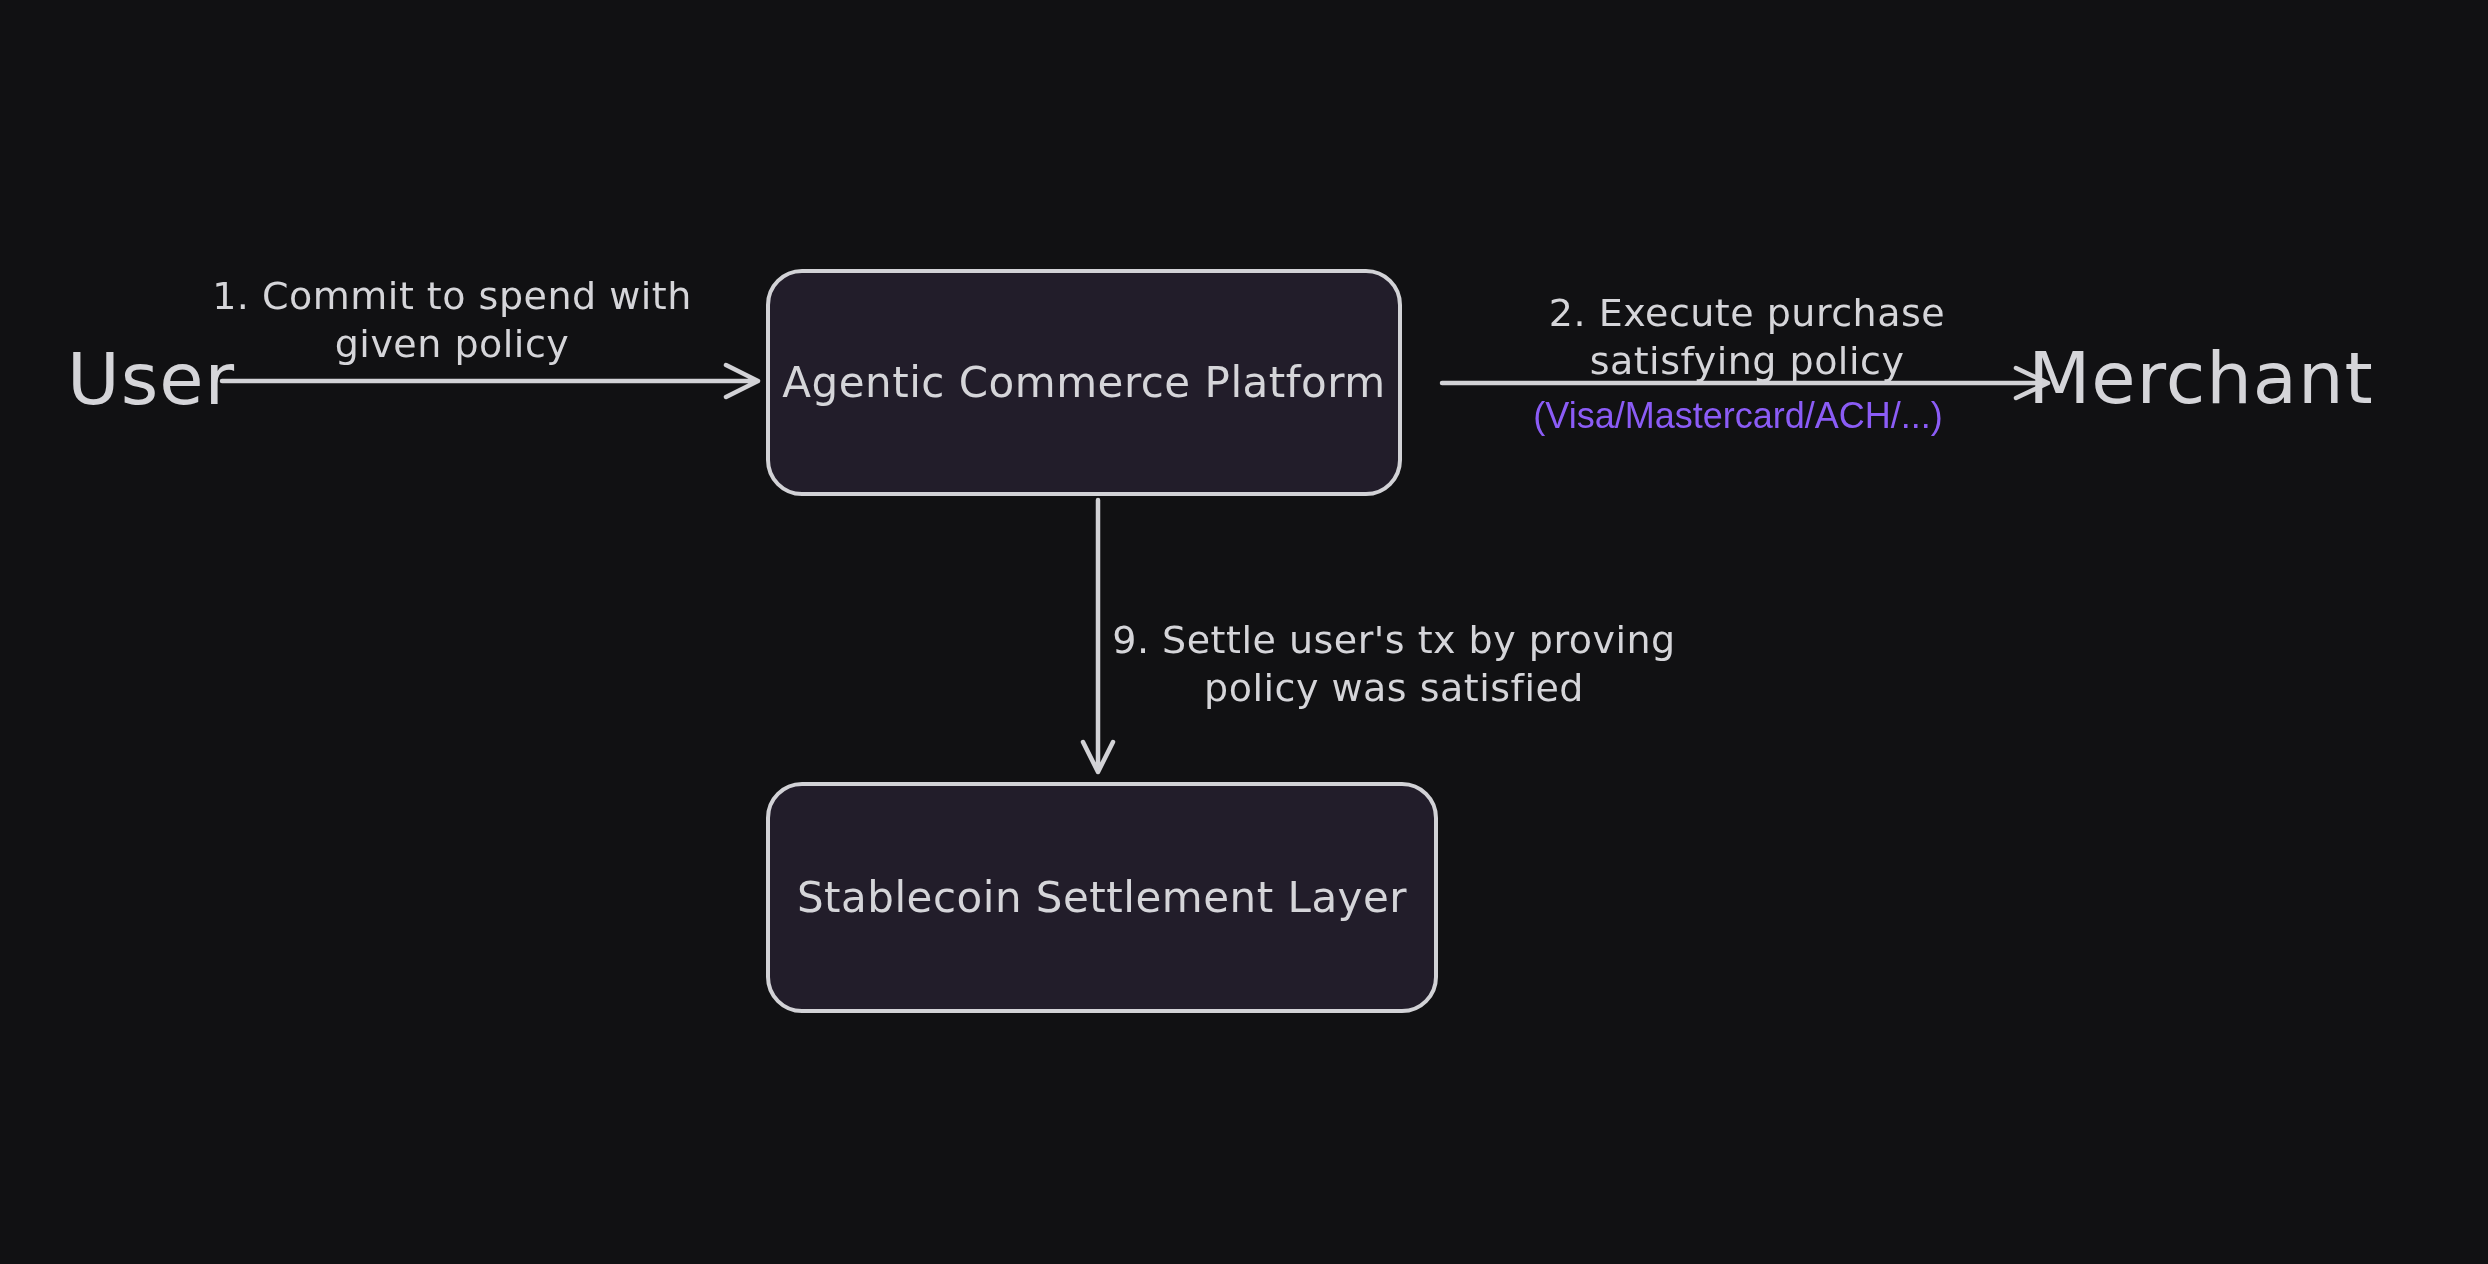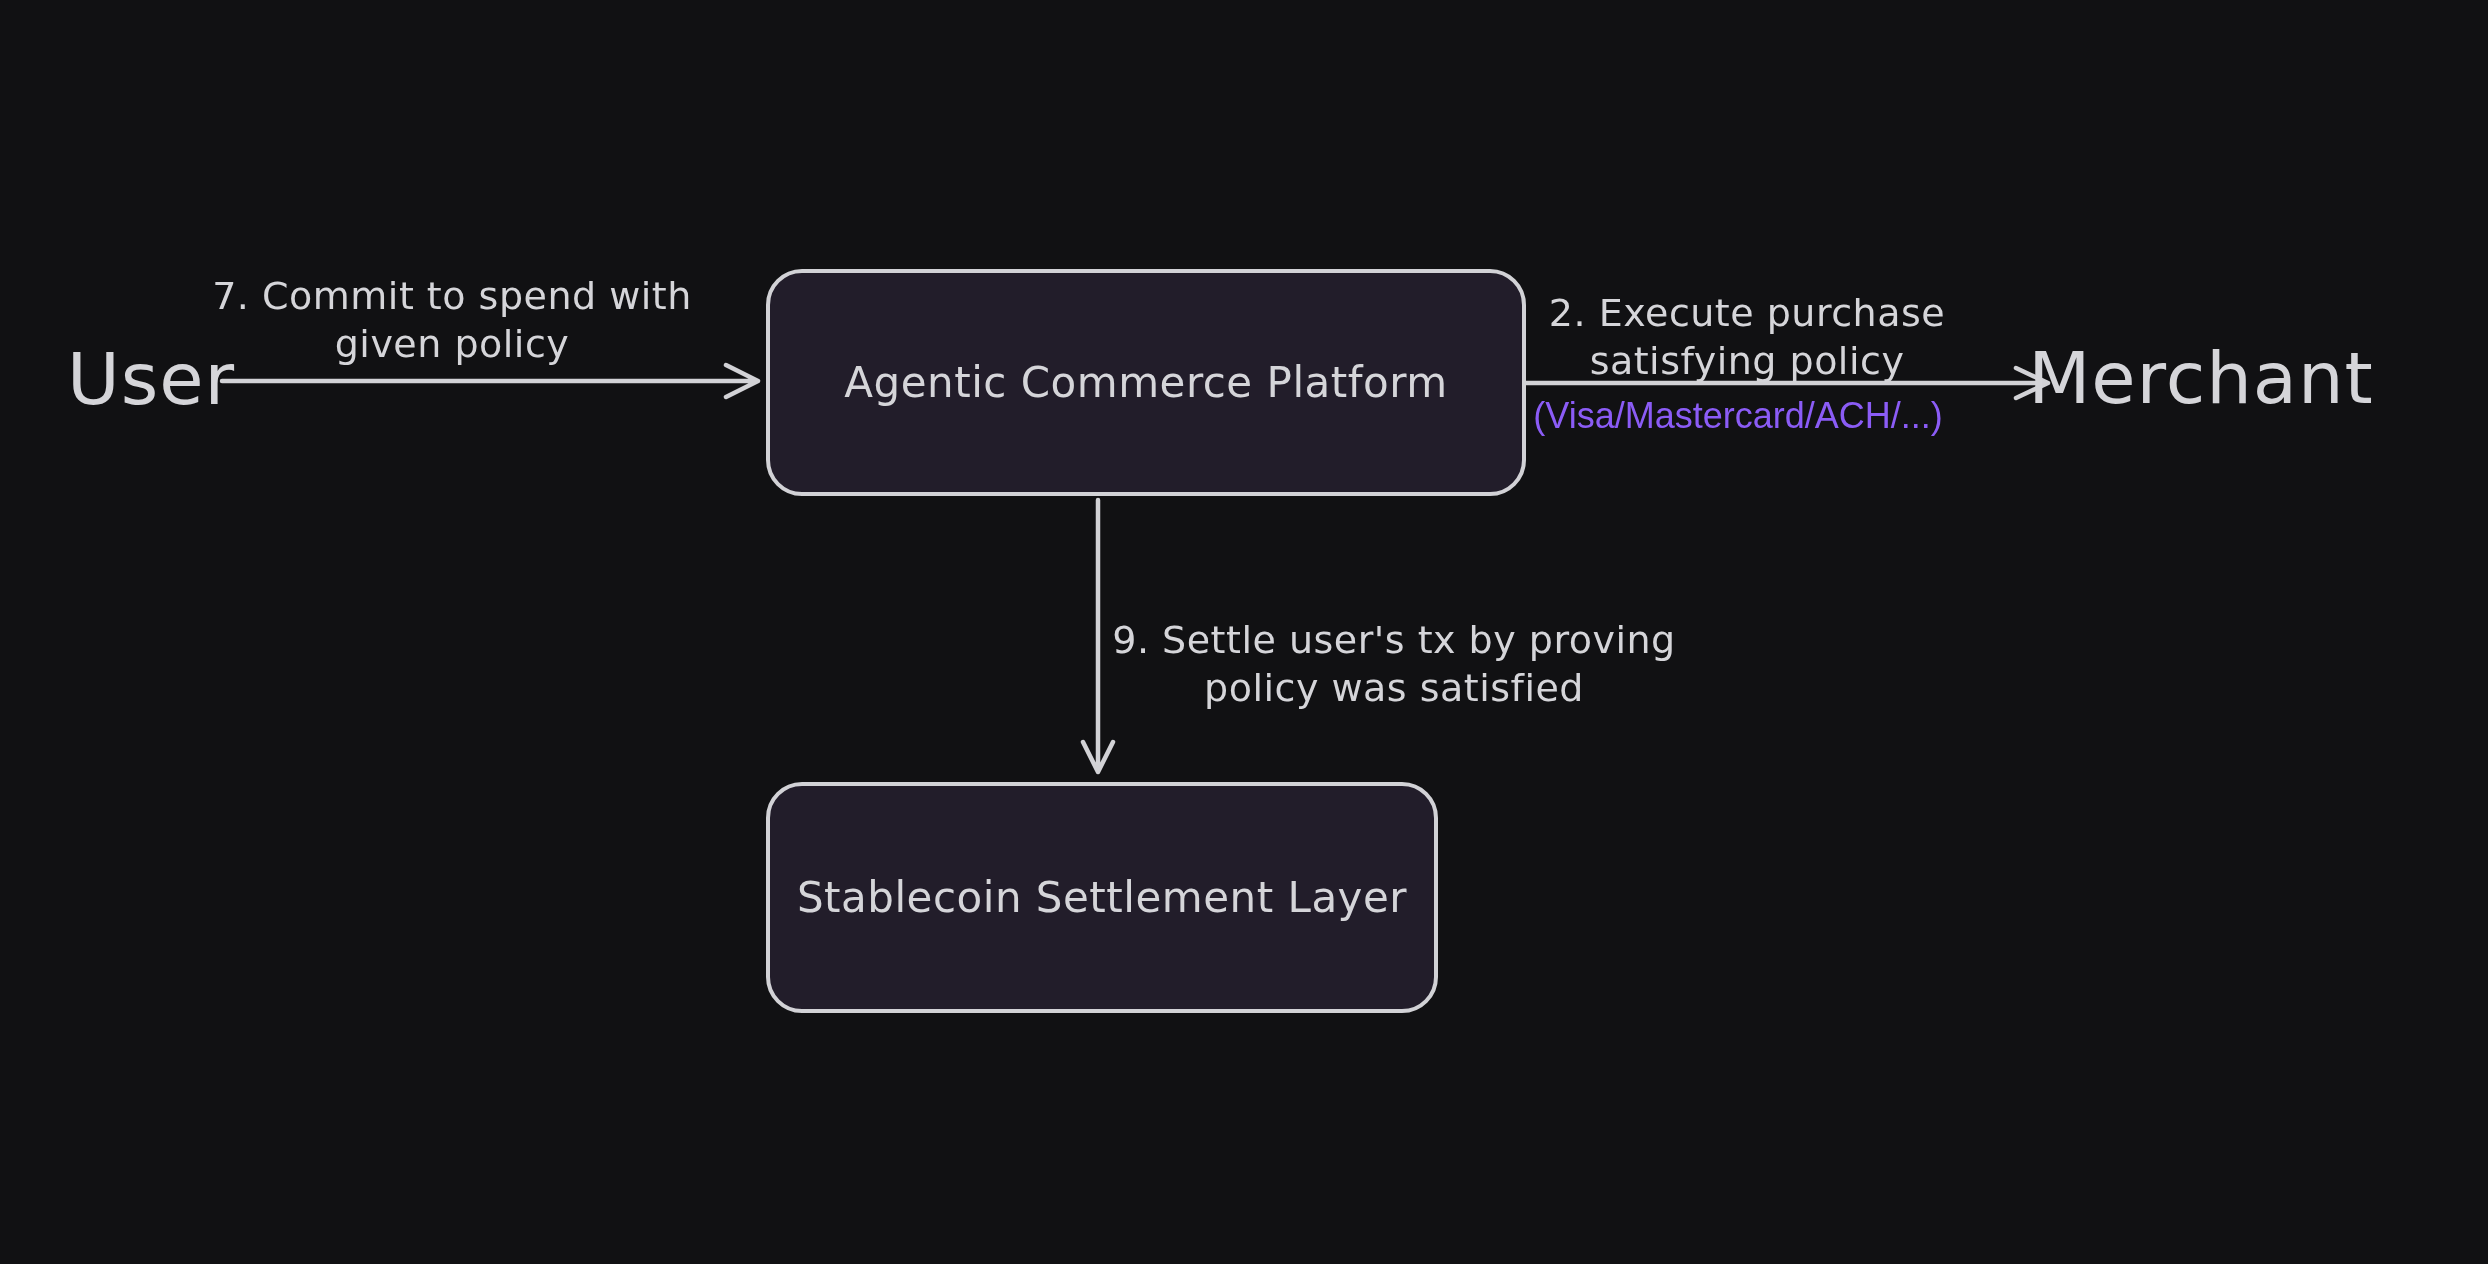--- a/index.html
+++ b/index.html
@@ -37,21 +37,21 @@
     align-items: center;
     justify-content: center;
     box-sizing: border-box;
   }
   .node-box .node-label {
     font-size: 42px;
     letter-spacing: 0.5px;
     white-space: nowrap;
     color: #d5d5d9;
   }
-  #platform-node { left: 766px; top: 269px; width: 760px; height: 227px; }
+  #platform-node { left: 766px; top: 269px; width: 636px; height: 227px; }
   #settlement-node { left: 766px; top: 782px; width: 672px; height: 231px; }
 
   .endpoint-label {
     position: absolute;
     font-size: 72px;
     letter-spacing: 1px;
     white-space: nowrap;
     display: flex;
     align-items: center;
     justify-content: center;
@@ -100,21 +100,21 @@
 
   <div class="node-box" id="platform-node">
     <span class="node-label">Agentic Commerce Platform</span>
   </div>
 
   <div class="node-box" id="settlement-node">
     <span class="node-label">Stablecoin Settlement Layer</span>
   </div>
 
   <div class="edge-label" id="commit-label">
-    <div>7. Commit to spend with</div>
+    <div>1. Commit to spend with</div>
     <div>given policy</div>
   </div>
 
   <div class="edge-label" id="execute-label">
     <div>2. Execute purchase</div>
     <div>satisfying policy</div>
   </div>
 
   <div id="execute-sublabel">(Visa/Mastercard/ACH/...)</div>
 

